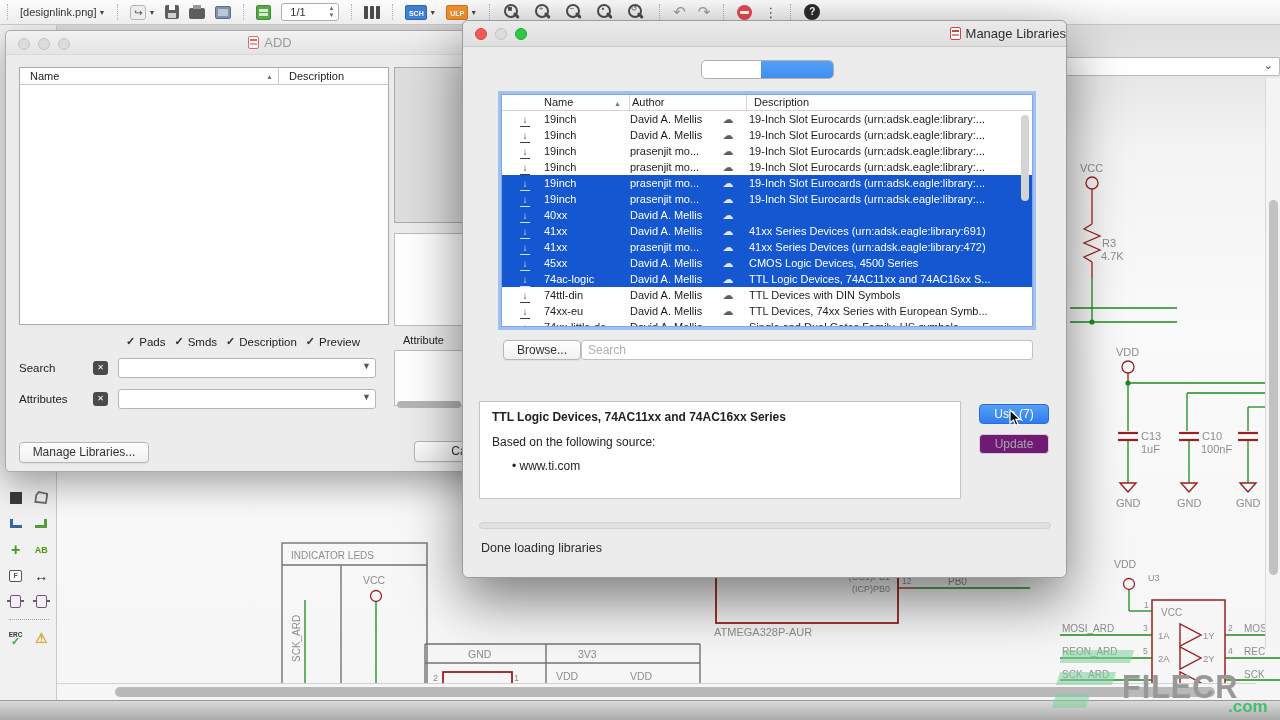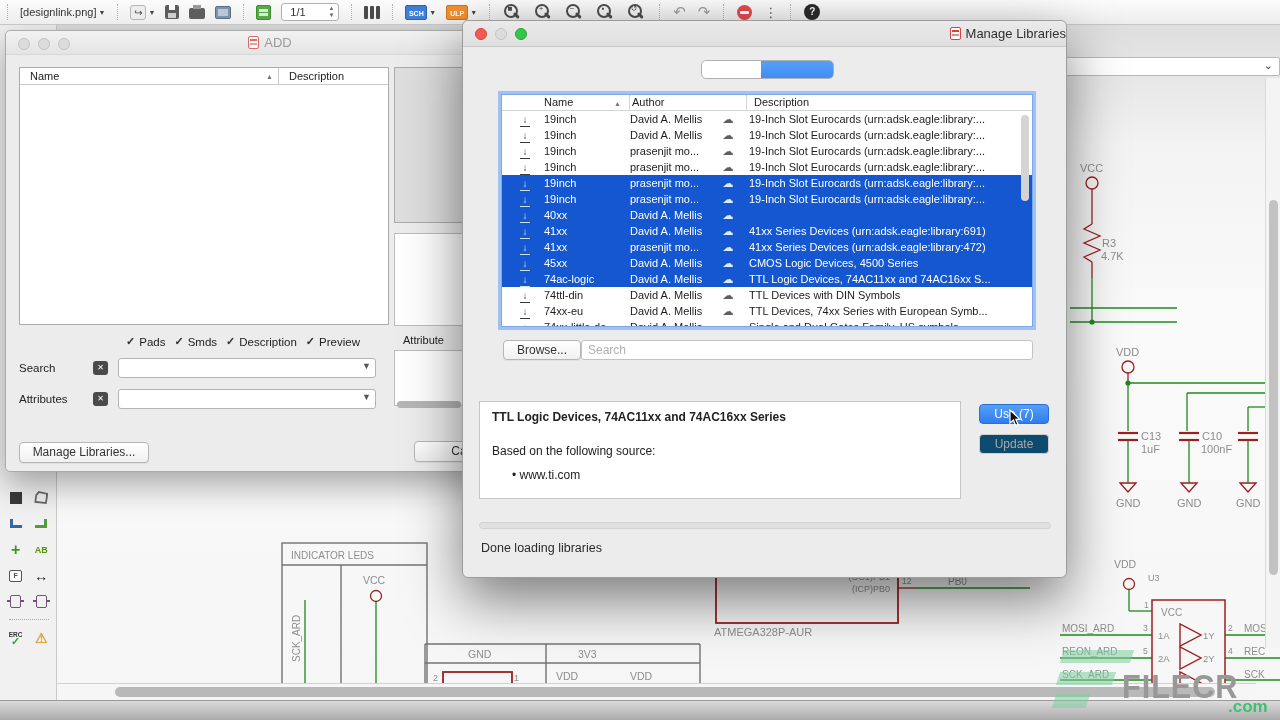--- a/index.html
+++ b/index.html
@@ -173,28 +173,28 @@
   .selected .rc-cloud{color:#dce8fb}
   .rc-desc{flex:1;overflow:hidden}
   .libtbl .sb{position:absolute;right:3px;top:20px;width:8px;height:86px;border-radius:4px;background:#d4d4d4}
   .browse{position:absolute;left:40px;top:319px;width:78px;height:20px;line-height:18px}
   .dsearch{position:absolute;left:118px;top:319px;width:452px;height:20px;background:#fff;
     border:1px solid #c2c2c2;border-radius:3px;font-size:12px;padding:0 6px;color:#333;
     font-family:"Liberation Sans",sans-serif}
   .dsearch::placeholder{color:#b0b0b0}
   .info{position:absolute;left:16px;top:380px;width:482px;height:98px;background:#fff;
     border:1px solid #c6c6c6;font-size:12px;color:#222;padding:8px 12px}
-  .info .t{font-weight:bold;margin-bottom:20px}
+  .info .t{font-weight:bold;margin-bottom:11px}
   .info .l1{margin-bottom:10px}
   .info .bl{margin-left:20px;margin-bottom:10px}
   .usebtn{position:absolute;left:516px;top:383px;width:70px;height:20px;border-radius:4px;
     background:linear-gradient(#55a0f6,#2f7df0);border:1px solid #2a6fd8;color:#fff;
     font-size:12px;text-align:center;line-height:19px}
   .updbtn{position:absolute;left:516px;top:413px;width:70px;height:20px;border-radius:4px;
-    background:#0c4a6e;border:1px solid #cfcfcf;color:#a8a8a8;font-size:12px;text-align:center;line-height:19px}
+    background:#701a75;border:1px solid #cfcfcf;color:#a8a8a8;font-size:12px;text-align:center;line-height:19px}
   .progress{position:absolute;left:16px;top:501px;width:572px;height:7px;border-radius:4px;background:#e0e0e0;
     border:1px solid #d2d2d2}
   .dstatus{position:absolute;left:18px;top:520px;font-size:12.5px;color:#2b2b2b}
   .cursor{position:absolute;left:546px;top:388px;width:13px;height:19px;z-index:11}
 </style>
 </head>
 <body>
 
 <div id="screen">
 

